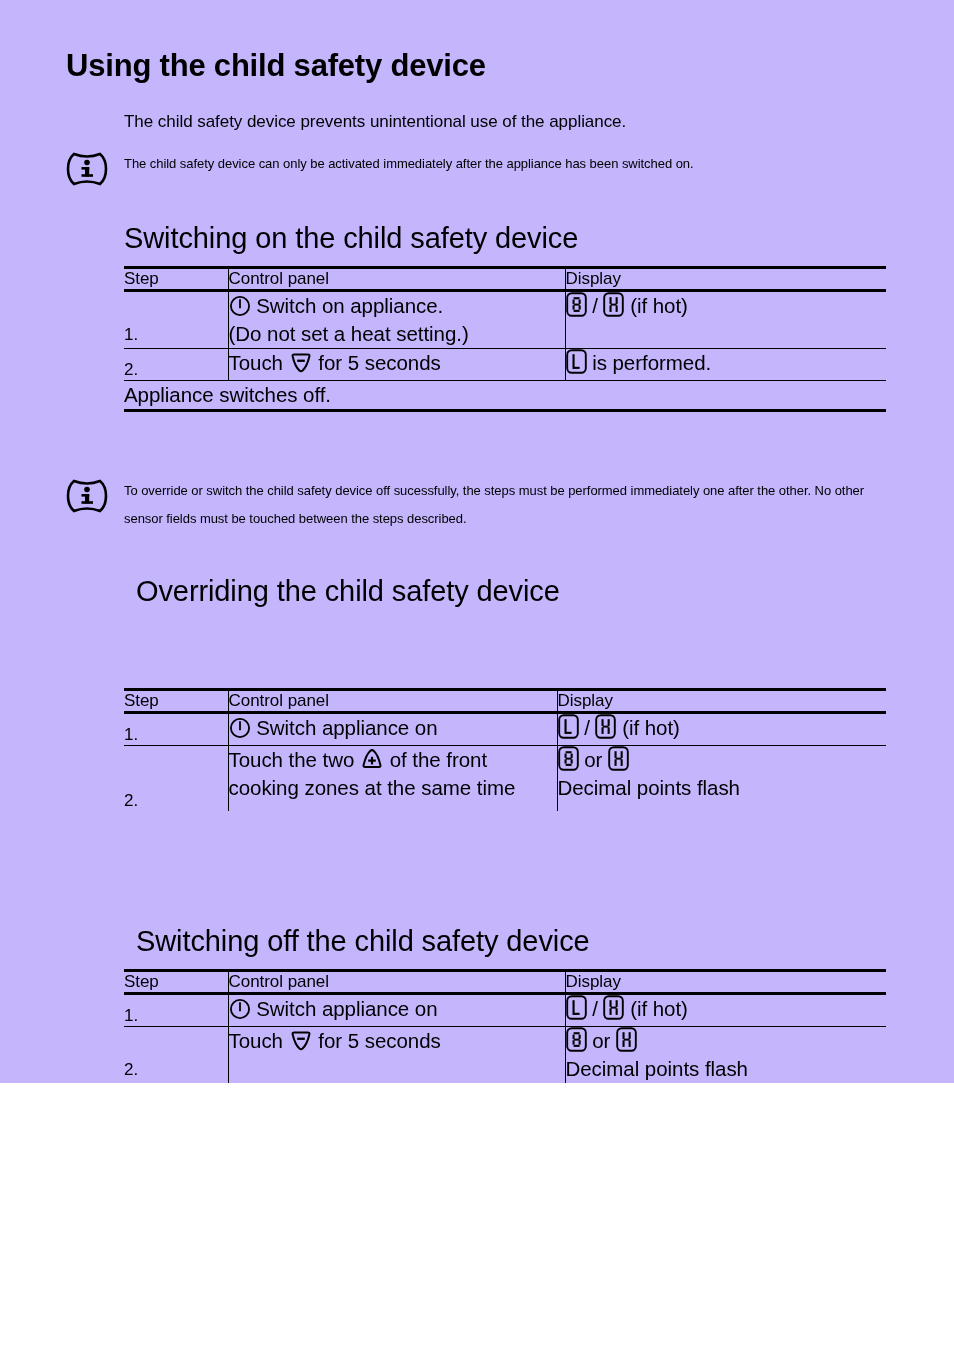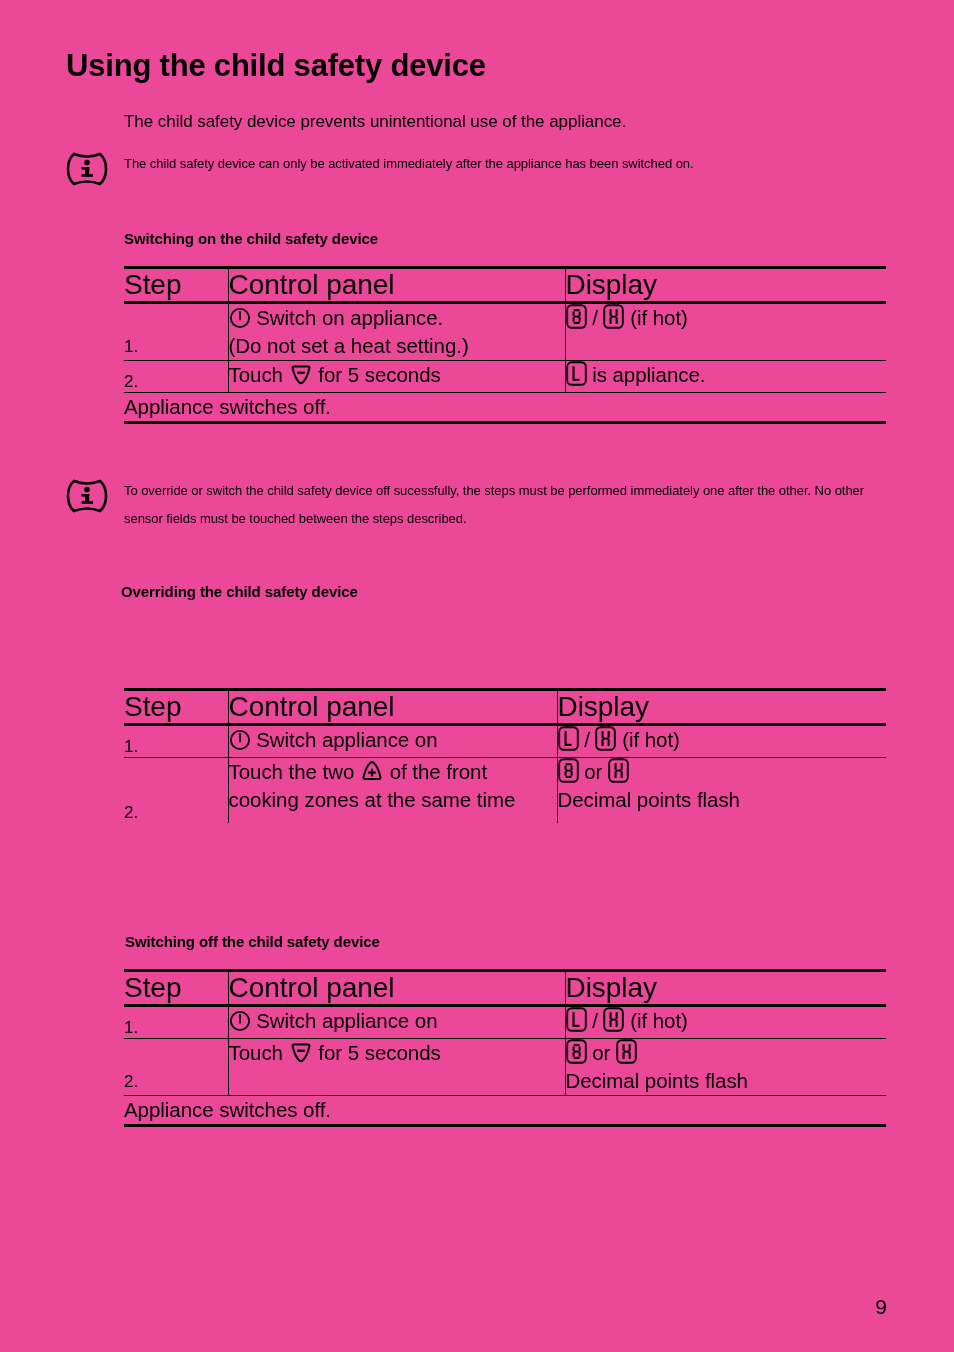--- a/index.html
+++ b/index.html
@@ -8,42 +8,41 @@
     padding: 0;
     background: #ffffff;
   }
   body {
     font-family: "Liberation Sans", sans-serif;
     color: #000000;
   }
   .page {
     position: relative;
     width: 954px;
-    height: 1352px;
-    background: #ec4899;
+    height: 1083px;
+    background: #c4b5fd;
     box-sizing: border-box;
     overflow: hidden;
   }
 
   
   .h1 {
     position: absolute;
     left: 66px;
     top: 48px;
     font-size: 31px;
     font-weight: bold;
     letter-spacing: -0.2px;
     white-space: nowrap;
   }
   .h2 {
-    font-size: 15px;
-    font-weight: bold;
+    font-size: 29px;
+    font-weight: normal;
     letter-spacing: -0.1px;
     white-space: nowrap;
-    margin-top: 8px;
   }
   .body-text {
     font-size: 17px;
     line-height: 28px;
     letter-spacing: -0.05px;
   }
 
   
   .note {
     position: absolute;
@@ -78,21 +77,21 @@
     text-align: left;
     font-weight: normal;
   }
   .tbl .rule-thick-top { border-top: 3.5px solid #000; }
   .tbl .rule-thin-top  { border-top: 1.6px solid #000; }
   .tbl .vsep-right     { border-right: 1.6px solid #000; }
 
   .hdr-cell {
     text-align: center;
     font-weight: bold;
-    font-size: 28px;
+    font-size: 17px;
     padding: 9px 0 10px 0;
   }
   .step-cell {
     font-size: 17px;
     padding-left: 18px;
   }
   .cp-cell {
     padding: 7px 8px 8px 12px;
     line-height: 28px;
   }
@@ -212,21 +211,21 @@
           <b class="bold">for 5 seconds</b>
         </td>
         <td class="disp-cell rule-thin-top">
           <span class="g">
             <svg width="21" height="25" viewBox="0 0 21 25">
               <rect x="1.2" y="1.2" width="18.6" height="22.6" rx="4.5" ry="4.5" fill="none" stroke="#000" stroke-width="1.9"></rect>
               <rect x="6.5" y="5.2" width="2.1" height="14.7" fill="#000"></rect>
               <rect x="7.6" y="17.8" width="6" height="2.1" fill="#000"></rect>
             </svg>
           </span>
-          <span>is appliance.</span>
+          <span>is performed.</span>
         </td>
       </tr>
       <tr>
         <td class="foot-cell rule-thin-top" colspan="3" style="border-bottom:3.5px solid #000;">Appliance switches off.</td>
       </tr>
     </tbody>
   </table>
 
   <div class="note" style="left:124px; top:477px; width:762px;">
     <span class="note-icon">
@@ -234,21 +233,21 @@
         <path d="M8 2 Q21 7 34 2 Q40 7 40 17 Q40 27 34 32 Q21 27 8 32 Q2 27 2 17 Q2 7 8 2 Z" fill="none" stroke="#000" stroke-width="2.6"></path>
         <circle cx="21" cy="10.5" r="2.8" fill="#000"></circle>
         <rect x="19" y="15" width="4.2" height="9.5" fill="#000"></rect>
         <rect x="15.5" y="15" width="7.7" height="2.6" fill="#000"></rect>
         <rect x="15.5" y="22.2" width="11.5" height="2.6" fill="#000"></rect>
       </svg>
     </span>
     <span class="note-body">To override or switch the child safety device off sucessfully, the steps must be performed immediately one after the other. No other sensor fields must be touched between the steps described.</span>
   </div>
 
-  <div class="h2" style="position:absolute; left:121px; top:575px;">Overriding the child safety device</div>
+  <div class="h2" style="position:absolute; left:136px; top:575px;">Overriding the child safety device</div>
 
   <table class="tbl" style="left:124px; top:688px; width:762px;">
     <colgroup>
       <col style="width:104px">
       <col style="width:329px">
       <col style="width:329px">
     </colgroup>
     <thead>
       <tr>
         <th class="hdr-cell rule-thick-top vsep-right">Step</th>
@@ -328,21 +327,21 @@
               <rect x="12.6" y="13.3" width="2.1" height="6.6" fill="#000"></rect>
             </svg>
           </span>
           <br>
           <span>Decimal points flash</span>
         </td>
       </tr>
     </tbody>
   </table>
 
-  <div class="h2" style="position:absolute; left:125px; top:925px;">Switching off the child safety device</div>
+  <div class="h2" style="position:absolute; left:136px; top:925px;">Switching off the child safety device</div>
 
   <table class="tbl" style="left:124px; top:969px; width:762px;">
     <colgroup>
       <col style="width:104px">
       <col style="width:337px">
       <col style="width:321px">
     </colgroup>
     <thead>
       <tr>
         <th class="hdr-cell rule-thick-top vsep-right">Step</th>

